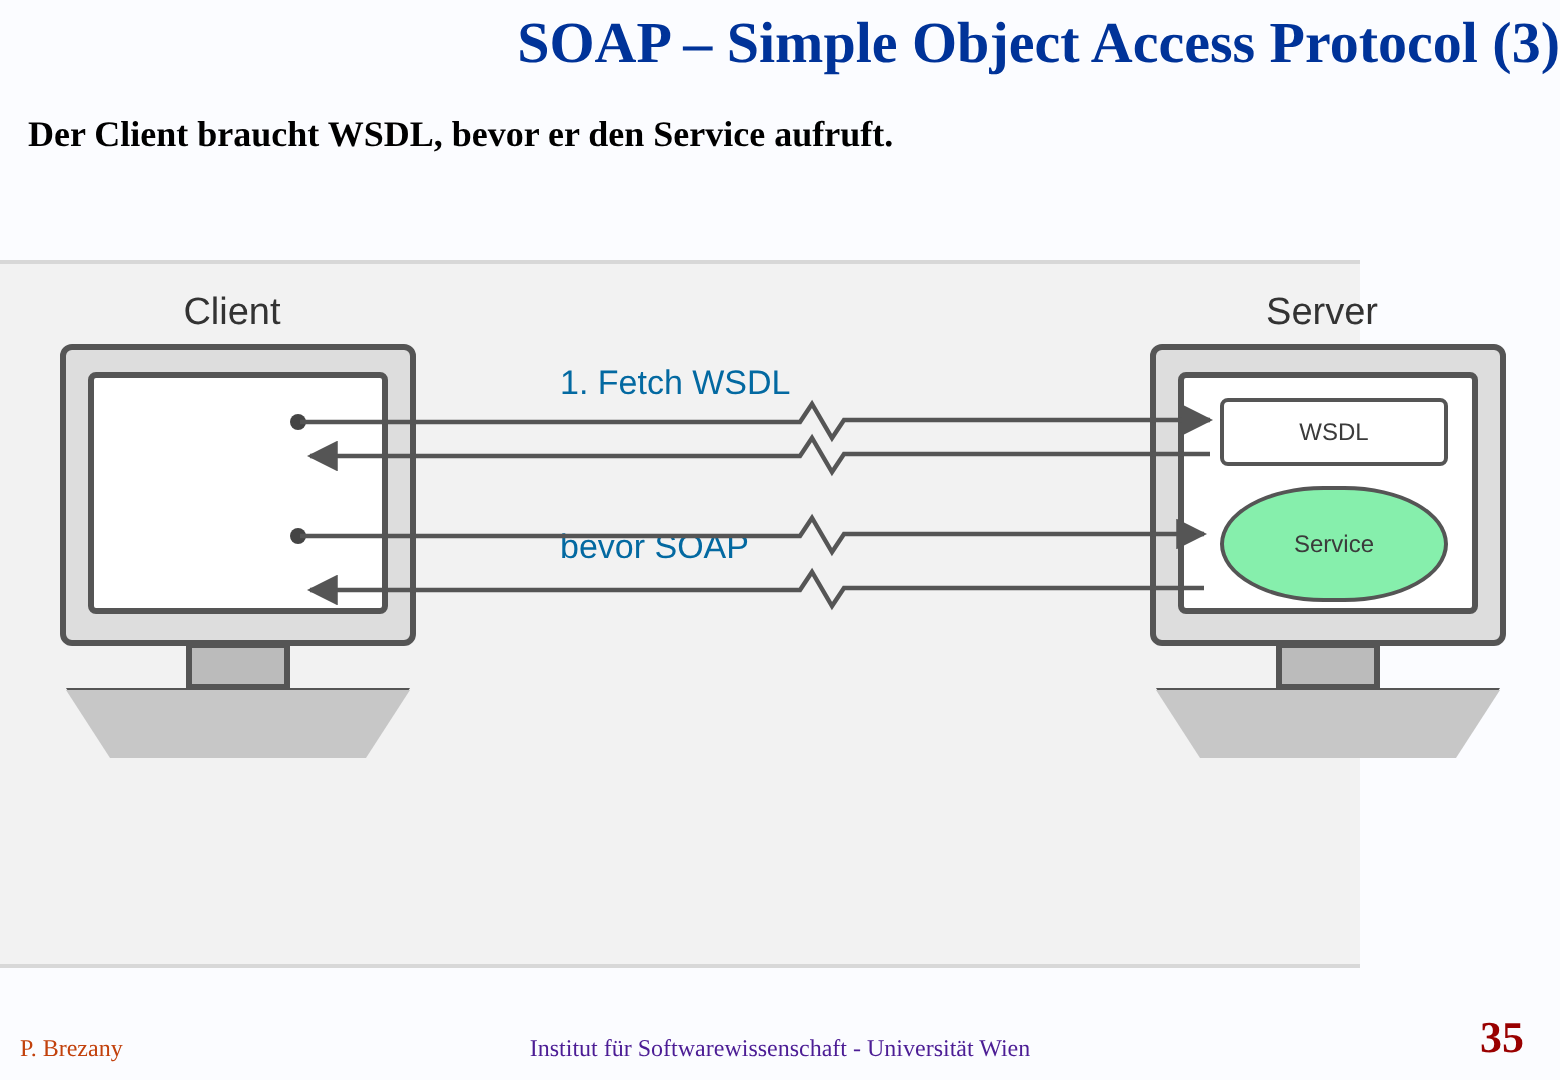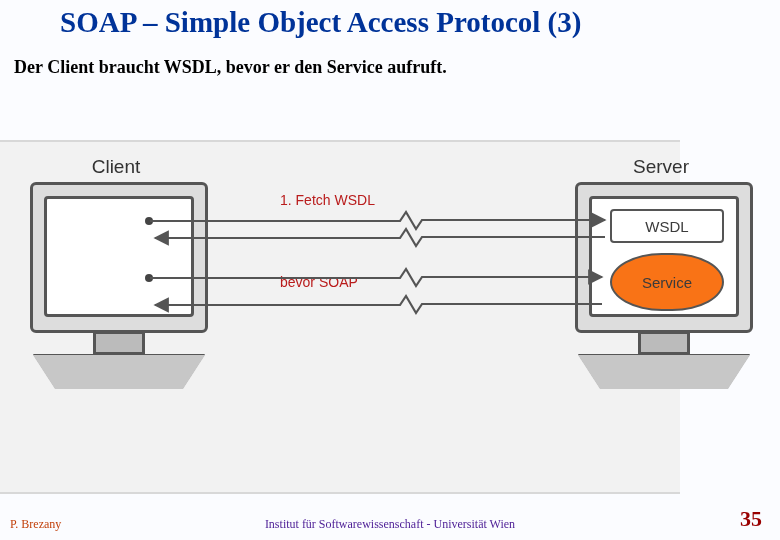--- a/index.html
+++ b/index.html
@@ -9,20 +9,21 @@
     font-family:"Comic Sans MS","Comic Sans",cursive;
     color:#000;
     position:relative;
     overflow:hidden;
   }
   .title{
     margin:6px 0 16px 60px;
     font-size:29px;
     font-weight:bold;
     color:#003399;
+    text-align:right;
   }
   .subtitle{
     margin:18px 0 0 14px;
     font-size:18px;
     font-weight:bold;
     color:#000;
     font-family:Liberation Serif, serif;
   }
   .footer-left{
     position:absolute;left:10px;bottom:8px;
@@ -38,21 +39,20 @@
   }
 
   
   .figure{
     position:absolute;left:0;top:130px;width:680px;height:350px;
     background:#f2f2f2;
     border-top:2px solid #d8d8d8;
     border-bottom:2px solid #d8d8d8;
     font-family:Arial,Helvetica,sans-serif;
     color:#3b3b3b;
-    margin-top:10px;
   }
 
   
   .monitor{position:absolute}
   .mon-body{
     width:172px;height:145px;border:3px solid #555;border-radius:6px;
     background:#ddd;position:relative;
   }
   .mon-screen{
     position:absolute;left:11px;top:11px;right:11px;bottom:13px;
@@ -72,30 +72,30 @@
   
   #client{left:30px;top:40px}
   
   #server{left:575px;top:40px}
 
   
   .srv-box{
     position:absolute;border:2px solid #555;border-radius:4px;
     left:18px;right:12px;height:30px;
     display:flex;align-items:center;justify-content:center;
-    font-size:15px;background:#fff;
+    font-size:12px;background:#fff;
   }
   .srv-wsdl{top:10px}
   .srv-service{
     top:54px;height:54px;border-radius:50% / 55%;
-    background:#f97316;
+    background:#86efac;
   }
 
   
-  .fig-text{position:absolute;font-size:14px;color:#b91c1c}
+  .fig-text{position:absolute;font-size:17px;color:#0369a1}
   .t1{left:280px;top:50px}
   .t2{left:280px;top:112px}
   .t2b{left:280px;top:132px}
 
   
   .dot{position:absolute;width:8px;height:8px;border-radius:50%;background:#444}
   .dot1{left:145px;top:75px}
   .dot2{left:145px;top:132px}
 
   

